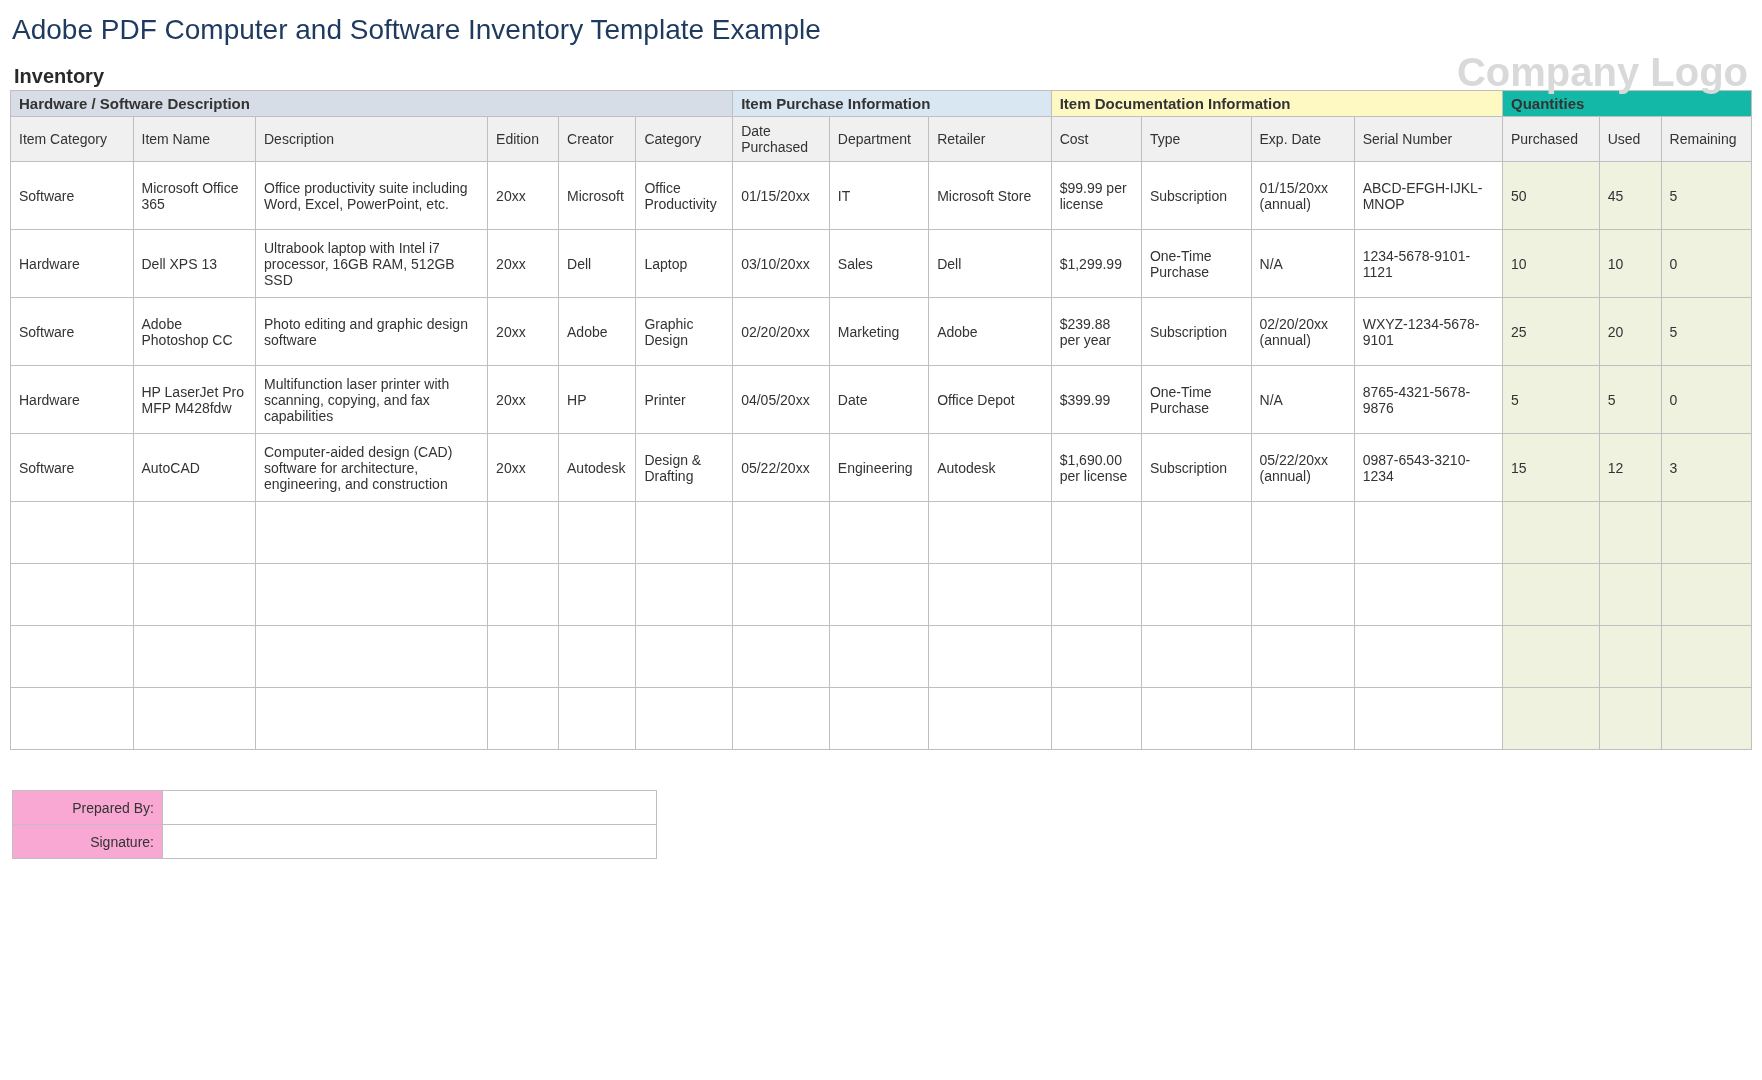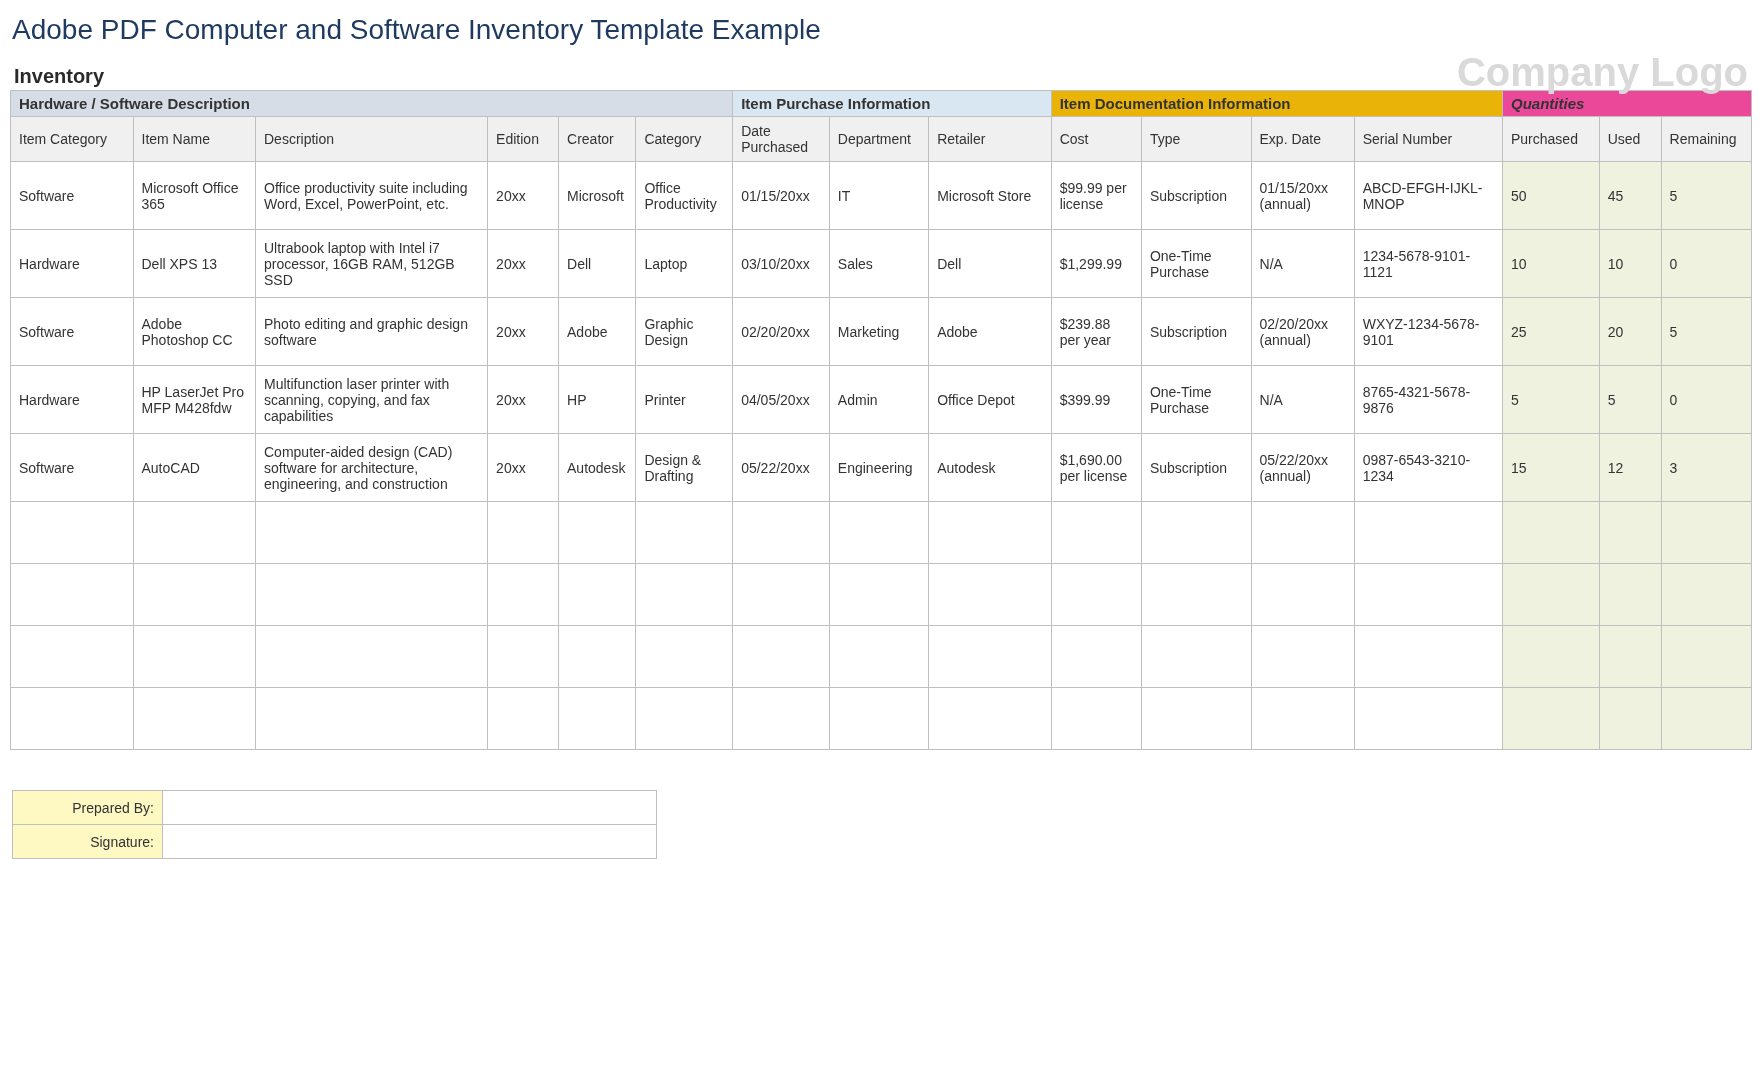--- a/index.html
+++ b/index.html
@@ -71,22 +71,22 @@
   col.c-used   { width: 48px; }
   col.c-rem    { width: 70px; }
 
   tr.group-row th {
     font-weight: bold;
     font-size: 15px;
     padding: 4px 8px;
   }
   .g-desc { background: #d6dde6; }
   .g-purchase { background: #d9e7f2; margin-top: 25px; }
-  .g-doc { background: #eab308; }
-  .g-qty { background: #ec4899; font-style: italic; }
+  .g-doc { background: #fef9c3; }
+  .g-qty { background: #14b8a6; }
 
   tr.col-row th {
     background: #f0f0f0;
     font-weight: normal;
     font-size: 14px;
   }
   tr.data-row td { height: 68px; }
   tr.empty-row td { height: 62px; }
 
   td.qty, tr.empty-row td.qty {
@@ -107,21 +107,21 @@
     border-collapse: collapse;
     width: 645px;
   }
   .footer td {
     border: 1px solid #bfbfbf;
     height: 34px;
     font-size: 14px;
     vertical-align: middle;
   }
   .footer .lbl {
-    background: #fef9c3;
+    background: #f9a8d4;
     text-align: right;
     padding-right: 8px;
     width: 150px;
   }
   .footer .val {
     background: #fff;
     padding-left: 8px;
   }
   .footer .lbl2 { width: 200px; }
 </style>
@@ -236,21 +236,21 @@
         <td class="qty">5</td>
       </tr>
       <tr class="data-row">
         <td>Hardware</td>
         <td>HP LaserJet Pro MFP M428fdw</td>
         <td>Multifunction laser printer with scanning, copying, and fax capabilities</td>
         <td>20xx</td>
         <td>HP</td>
         <td>Printer</td>
         <td>04/05/20xx</td>
-        <td>Admin</td>
+        <td>Date</td>
         <td>Office Depot</td>
         <td>$399.99</td>
         <td>One-Time Purchase</td>
         <td>N/A</td>
         <td>8765-4321-5678-9876</td>
         <td class="qty">5</td>
         <td class="qty">5</td>
         <td class="qty">0</td>
       </tr>
       <tr class="data-row">

